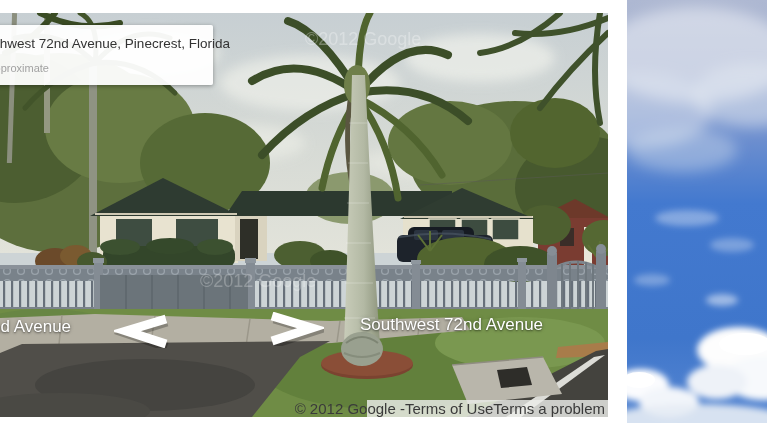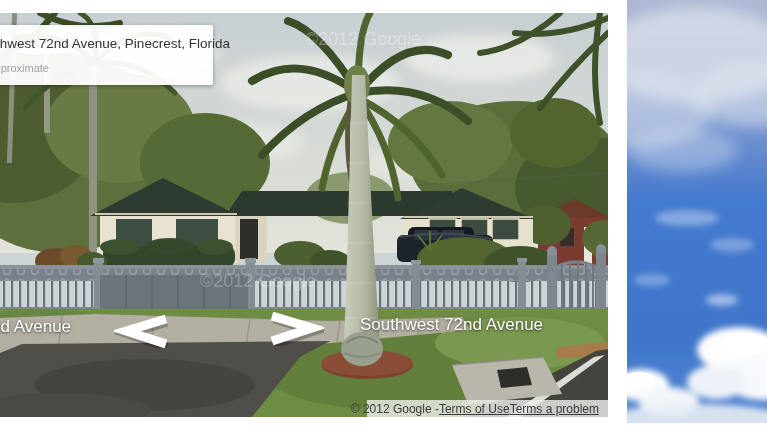--- a/index.html
+++ b/index.html
@@ -36,24 +36,24 @@
   .street-label.right{left:360px;top:302px;}
   
   .nav-arrow{position:absolute;cursor:pointer;}
   .nav-arrow.left{left:114px;top:301px;}
   .nav-arrow.right{left:266px;top:299px;}
   
   .copyright{
     position:absolute;right:0;top:387px;width:241px;height:17px;
     background:rgba(236,237,233,0.82);
     display:flex;align-items:center;justify-content:flex-end;
-    font-size:12px;color:#3a3a3a;white-space:nowrap;padding-right:9px;
+    font-size:15px;color:#3a3a3a;white-space:nowrap;padding-right:3px;
     box-sizing:border-box;
   }
-  .copyright a{color:#3a3a3a;text-decoration:underline;cursor:pointer;}
+  .copyright a{color:#3a3a3a;cursor:pointer;}
   .copyright .sep{width:6px;display:inline-block;}
   .copyright .sep2{width:9px;display:inline-block;}
   
   .sky-panel{
     position:absolute;left:627px;top:0;width:140px;height:423px;overflow:hidden;
   }
 </style>
 </head>
 <body>
 

